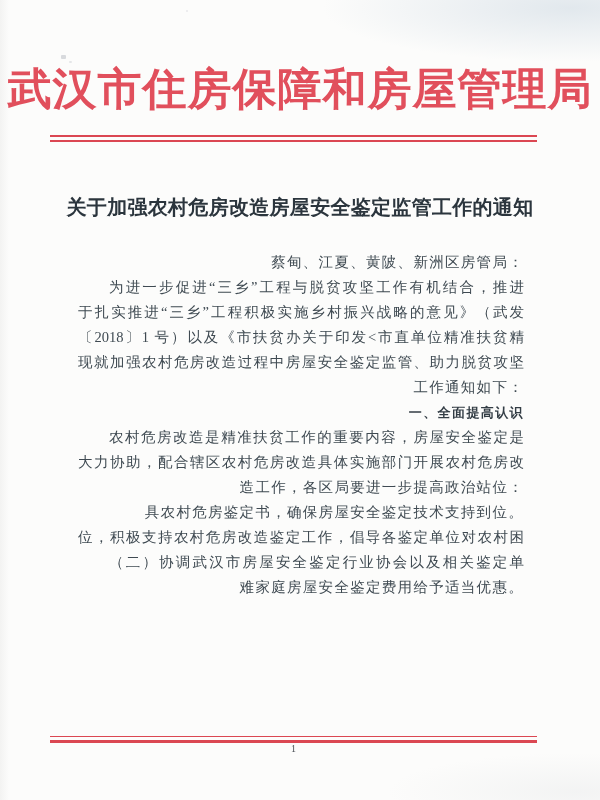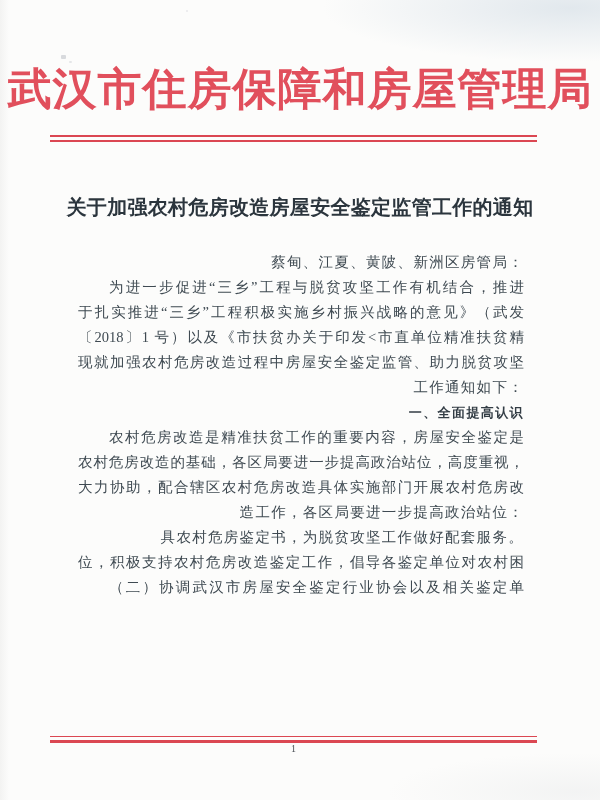--- a/index.html
+++ b/index.html
@@ -87,26 +87,26 @@
 
   <div class="body-text" id="body-lines">
       <div class="line">蔡甸、江夏、黄陂、新洲区房管局：</div>
       <div class="line j ind">为进一步促进“三乡”工程与脱贫攻坚工作有机结合，推进</div>
       <div class="line j">于扎实推进“三乡”工程积极实施乡村振兴战略的意见》（武发</div>
       <div class="line j">〔2018〕1 号）以及《市扶贫办关于印发&lt;市直单位精准扶贫精</div>
       <div class="line j">现就加强农村危房改造过程中房屋安全鉴定监管、助力脱贫攻坚</div>
       <div class="line">工作通知如下：</div>
       <div class="line ind b">一、全面提高认识</div>
       <div class="line j ind">农村危房改造是精准扶贫工作的重要内容，房屋安全鉴定是</div>
-      <div class="line j">农村危房改造的基础，各区局要进一步提高政治站位，高度重视，</div>
       <div class="line j">大力协助，配合辖区农村危房改造具体实施部门开展农村危房改</div>
       <div class="line">造工作，各区局要进一步提高政治站位：</div>
-      <div class="line">具农村危房鉴定书，为脱贫攻坚工作做好配套服务。</div>
+      <div class="line">具农村危房鉴定书，确保房屋安全鉴定技术支持到位。</div>
       <div class="line j">位，积极支持农村危房改造鉴定工作，倡导各鉴定单位对农村困</div>
       <div class="line j ind">（二）协调武汉市房屋安全鉴定行业协会以及相关鉴定单</div>
+      <div class="line">难家庭房屋安全鉴定费用给予适当优惠。</div>
     </div>
 
   <div class="rule rule-f1"></div>
   <div class="rule rule-f2"></div>
 
   <div class="page-num">1</div>
 
 </div>
 
 </body></html>

